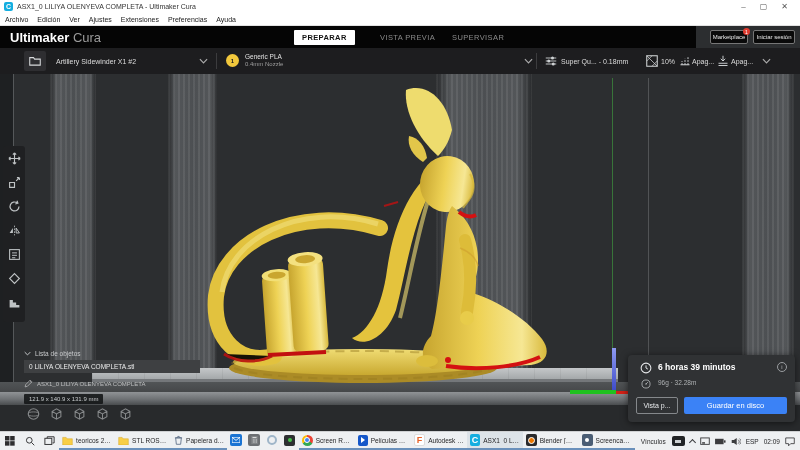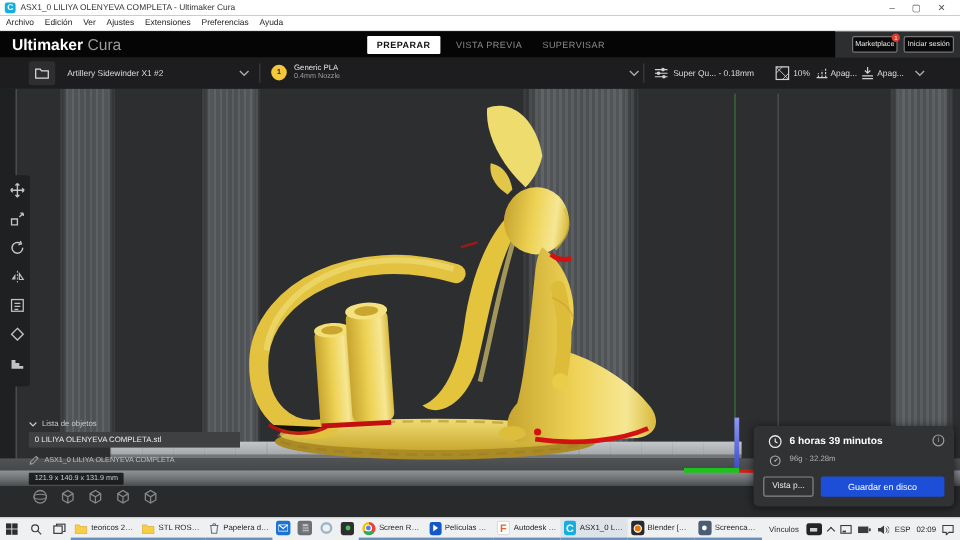--- a/index.html
+++ b/index.html
@@ -51,21 +51,21 @@
   #objlist-row{left:24px;top:286px;width:176px;height:13px;background:#3e4042;color:#ececec;font-size:6.5px;display:flex;align-items:center;padding-left:5px}
   #ghost-row{left:24px;top:305px;display:flex;align-items:center;gap:4px;font-size:6px;color:#d8d9da;opacity:.8}
   #model-size{left:24px;top:320px;background:rgba(18,20,22,.88);padding:2px 5px;font-size:6px;color:#c9ccce;border-radius:1px}
   #cube-row{left:26px;top:333px;display:flex;gap:8px;opacity:.55}
   
   #summary{left:628px;top:281px;width:167px;height:67px;background:#303234;border-radius:4px;box-shadow:0 1px 7px rgba(0,0,0,.55)}
   #print-time{position:absolute;left:30px;top:7px;font-size:8.5px;font-weight:bold;color:#fff}
   #usage{position:absolute;left:30px;top:24px;font-size:6.5px;color:#aeb1b3}
   #info-icon{position:absolute;right:8px;top:7px;width:10px;height:10px;border:1px solid #9a9da0;border-radius:50%;color:#b5b8ba;font-size:6px;display:flex;align-items:center;justify-content:center}
   #preview-btn{position:absolute;left:8px;top:42px;width:42px;height:17px;border:1px solid #85888b;border-radius:2px;color:#e8eaec;font-size:7px;display:flex;align-items:center;justify-content:center;background:transparent}
-  #save-btn{position:absolute;left:56px;top:42px;width:103px;height:17px;background:#1d4ed8;border-radius:2px;color:#fff;font-size:7.5px;display:flex;align-items:center;justify-content:center}
+  #save-btn{position:absolute;left:56px;top:42px;width:103px;height:17px;background:#3b82f6;border-radius:2px;color:#fff;font-size:7.5px;display:flex;align-items:center;justify-content:center}
   
   #taskbar{left:0;top:431px;width:800px;height:19px;background:#eef0f2;border-top:1px solid #cfd1d3;display:flex;align-items:stretch}
   .tb-sys{width:20px;display:flex;align-items:center;justify-content:center}
   .tb-app{width:56px;display:flex;align-items:center;gap:3px;padding:0 3px;border-bottom:2px solid #6a90bb}
   .tb-app.noline{border-bottom:2px solid transparent;width:18px;justify-content:center}
   .tb-app.active{background:#dde3e8}
   .tb-lbl{font-size:6.5px;color:#1f1f21;white-space:nowrap;overflow:hidden;text-overflow:ellipsis}
   .tb-ic{flex:none;display:flex;align-items:center;justify-content:center}
   #links-label{display:flex;align-items:center;font-size:6.5px;color:#2a2a2c;padding:0 6px}
   #tray{margin-left:auto;display:flex;align-items:center;gap:5px;padding-right:5px;font-size:6.5px;color:#1f1f21}
@@ -95,21 +95,21 @@
   <span>Extensiones</span>
   <span>Preferencias</span>
   <span>Ayuda</span>
 </div>
 
 <div class="abs" id="header">
   <div id="brand">
     <span>Ultimaker</span>
     <span class="lite">Cura</span>
   </div>
-  <div class="tab active" style="left:306px">PREPARAR</div>
+  <div class="tab active" style="left:294px">PREPARAR</div>
   <div class="tab" style="left:372px">VISTA PREVIA</div>
   <div class="tab" style="left:444px">SUPERVISAR</div>
   <div class="hdr-btn" style="left:710px;width:38px">
     <span>Marketplace</span>
     <span id="mk-badge">1</span>
   </div>
   <div class="hdr-btn" style="left:753px;width:42px">
     <span>Iniciar sesión</span>
   </div>
 </div>

